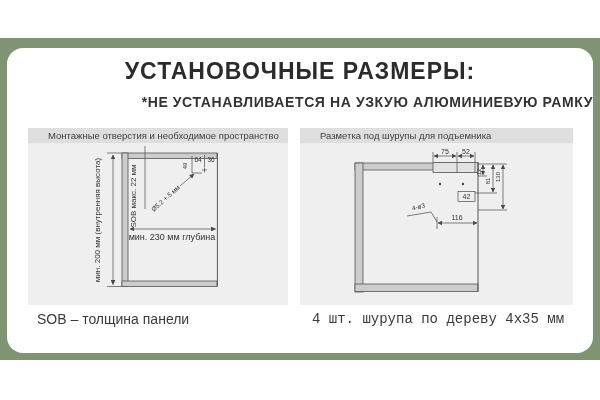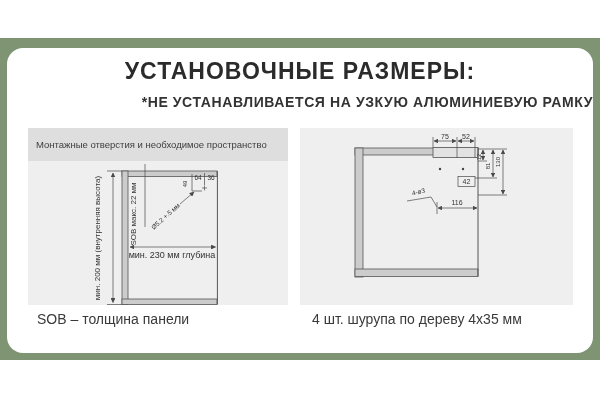--- a/index.html
+++ b/index.html
@@ -16,27 +16,27 @@
   .stage{position:absolute;top:0;left:0;width:600px;height:400px;background:#fff;}
   .green-band{position:absolute;left:0;top:38px;width:600px;height:322px;background:var(--accent-green);}
   .card{position:absolute;left:7px;top:48px;width:586px;height:305px;background:#fff;border-radius:16px;}
   .title{position:absolute;left:0;top:10px;width:100%;text-align:center;
          font-size:23px;font-weight:800;letter-spacing:1px;color:var(--text-dark);}
   .subtitle{position:absolute;left:0;top:46px;width:100%;text-align:right;
          font-size:14px;font-weight:700;letter-spacing:.6px;color:#333;}
   .panel{position:absolute;top:80px;height:177px;background:var(--panel-body);}
   .panel-left{left:21px;width:260px;}
   .panel-right{left:293px;width:273px;}
-  .panel-header{height:33px;background:var(--panel-header);display:flex;align-items:center;
-         padding-left:8px;font-size:9.5px;color:#3d3d3d;}
+  .panel-header{height:15px;background:var(--panel-header);display:flex;align-items:center;
+         padding-left:20px;font-size:9.5px;color:#3d3d3d;}
   .panel-body{position:relative;width:100%;height:157px;}
   .panel-body svg{position:absolute;left:0;top:0;}
   .caption{position:absolute;top:263px;font-size:14px;color:#3a3a3a;}
   .caption-left{left:30px;}
-  .caption-right{left:305px;}
+  .caption-right{left:305px;font-family:Liberation Mono, monospace;}
   
   .wall{fill:var(--wall-fill);stroke:#555;stroke-width:.8;}
   .bracket{fill:#e2e2e2;stroke:#555;stroke-width:.8;}
   .edge{stroke:#555;stroke-width:1;fill:none;}
   .dim{stroke:var(--line);stroke-width:.7;fill:none;}
   .dim-t{font-size:8px;fill:#333;text-anchor:middle;}
   .dim-s{font-size:6.5px;fill:#333;text-anchor:middle;}
   .dim-m{font-size:7px;fill:#333;text-anchor:middle;}
   .hole{fill:#444;}
 </style>
@@ -94,20 +94,21 @@
             <text class="dim-s" x="170" y="19">64</text>
             <text class="dim-s" x="183" y="19">36</text>
             <line class="dim" x1="152" y1="43" x2="166" y2="31" marker-end="url(#ar1)"></line>
             <text class="dim-s" transform="translate(139,57) rotate(-42)">Ø5.2 +.5 мм</text>
           </g>
         </svg>
       </div>
     </div>
 
     <div class="panel panel-right">
+      <div class="panel-header">Разметка под шурупы для подъемника</div>
       <div class="panel-body">
         <svg width="273" height="157" viewBox="0 0 273 157">
           <defs>
             <marker id="ar2" viewBox="0 0 10 10" refX="9" refY="5" markerWidth="7" markerHeight="7" orient="auto-start-reverse">
               <path d="M0,0 L10,5 L0,10 z" fill="#4a4a4a"></path>
             </marker>
           </defs>
 
           <g>
             <rect class="wall" x="55" y="20" width="123" height="7"></rect>

